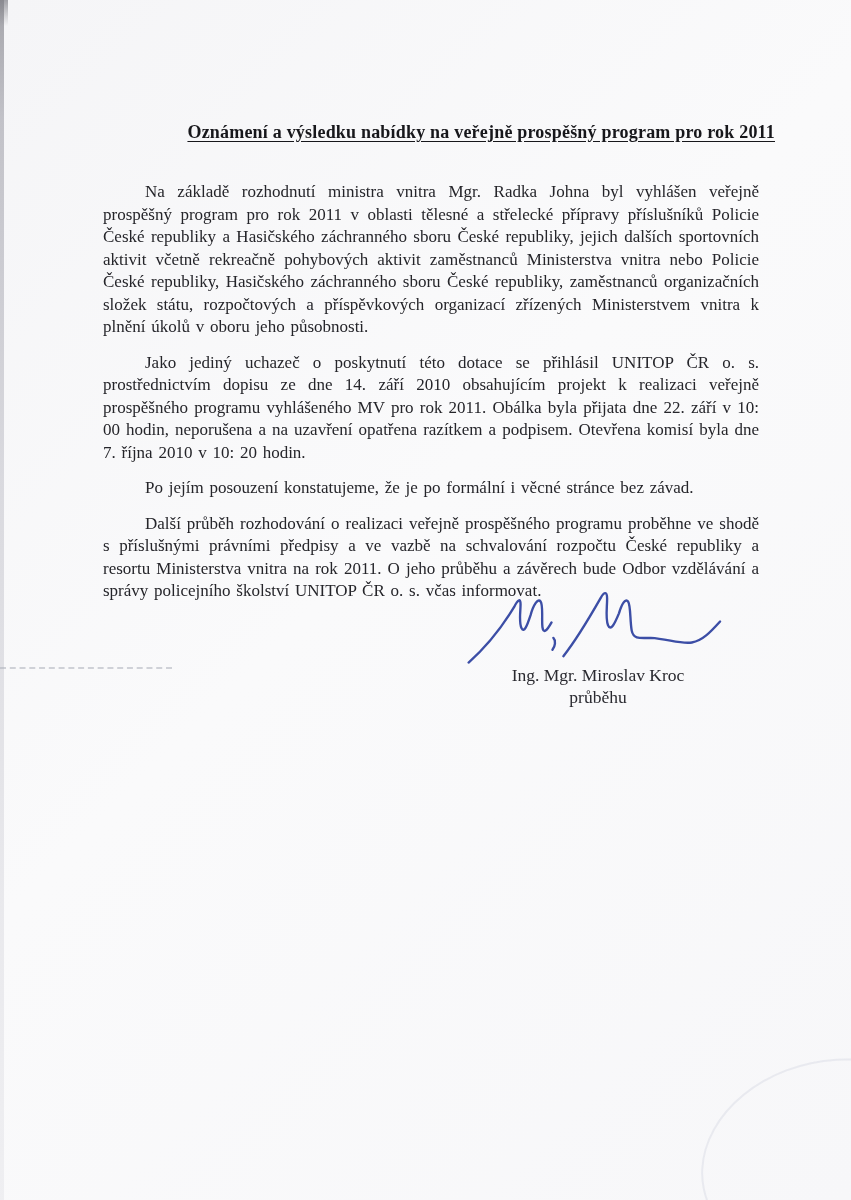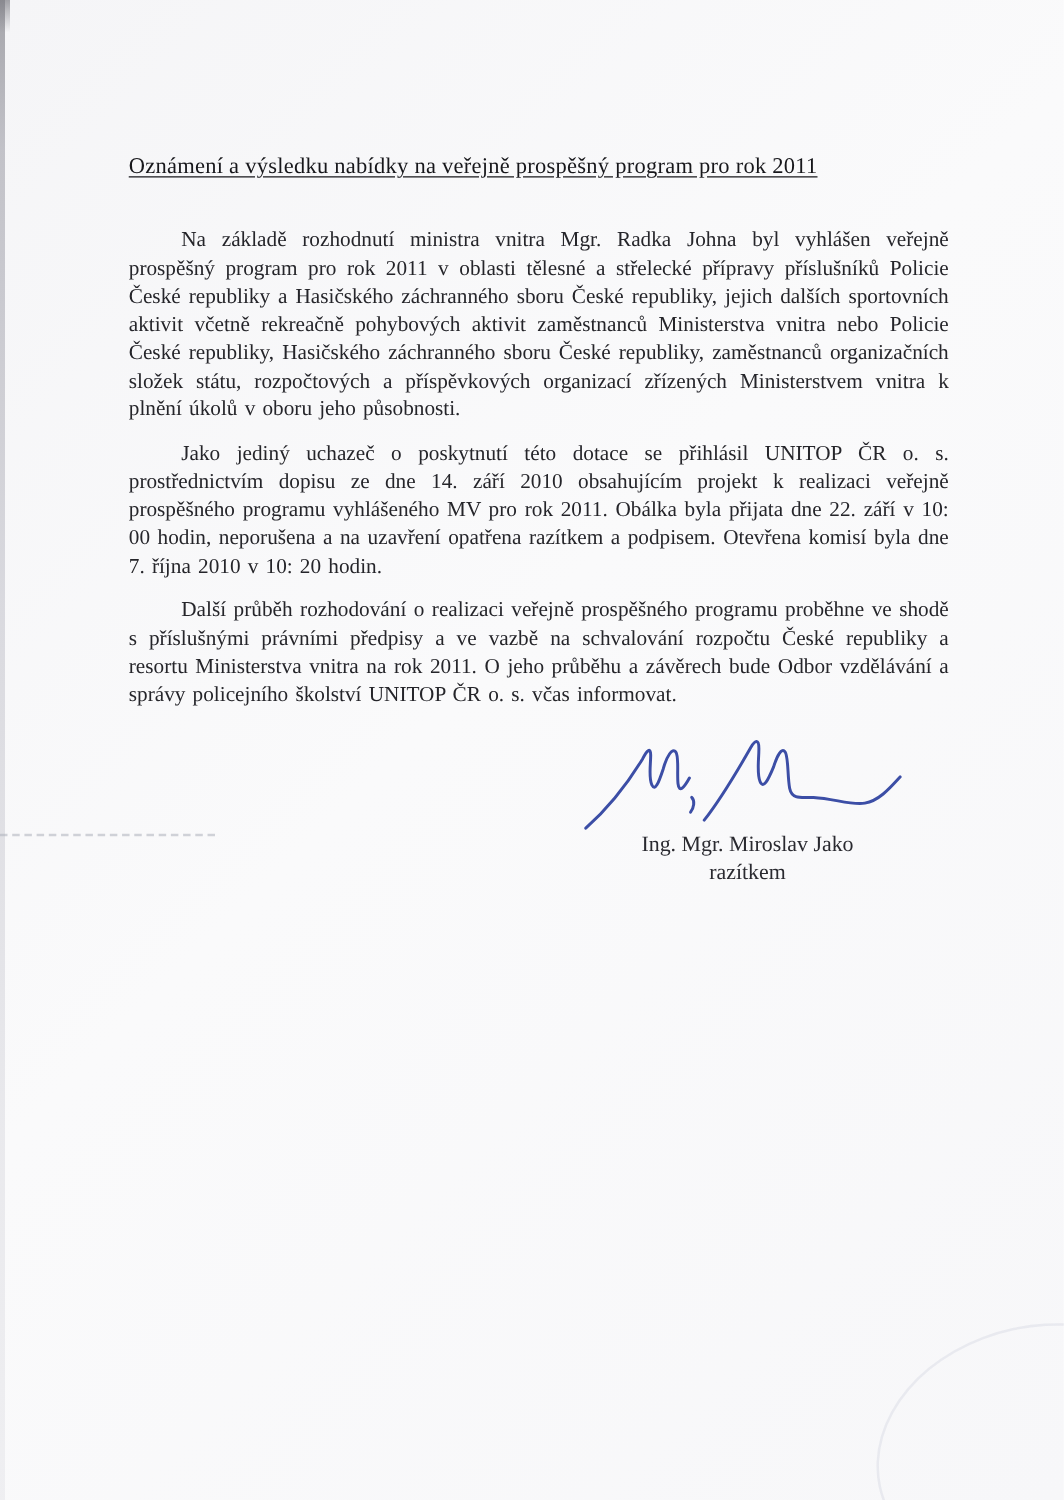--- a/index.html
+++ b/index.html
@@ -48,23 +48,23 @@
     border-radius: 50%;
     border: 2px solid rgba(180,188,205,0.22);
     transform: rotate(-12deg);
   }
   
   .letter-title {
     position: absolute;
     left: 103px; top: 122px;
     width: 672px;
     margin: 0;
-    text-align: left;
+    text-align: right;
     font-size: 18px;
-    font-weight: normal;
+    font-weight: bold;
     color: #17171b;
     text-decoration: underline;
     text-underline-offset: 3px;
     letter-spacing: 0.2px;
   }
   .letter-body {
     position: absolute;
     left: 103px; top: 181px;
     width: 672px;
     font-size: 17px;
@@ -107,28 +107,29 @@
   <div class="scan-edge-left"></div>
   <div class="scan-corner-top"></div>
   <div class="paper-crease"></div>
   <div class="emboss-stamp"></div>
 
   <h1 class="letter-title">Oznámení a výsledku nabídky na veřejně prospěšný program pro rok 2011</h1>
 
   <div class="letter-body">
     <p>Na základě rozhodnutí ministra vnitra Mgr. Radka Johna byl vyhlášen veřejně prospěšný program pro rok 2011 v oblasti tělesné a střelecké přípravy příslušníků Policie České republiky a Hasičského záchranného sboru České republiky, jejich dalších sportovních aktivit včetně rekreačně pohybových aktivit zaměstnanců Ministerstva vnitra nebo Policie České republiky, Hasičského záchranného sboru České republiky, zaměstnanců organizačních složek státu, rozpočtových a příspěvkových organizací zřízených Ministerstvem vnitra k plnění úkolů v oboru jeho působnosti.</p>
     <p>Jako jediný uchazeč o poskytnutí této dotace se přihlásil UNITOP ČR o. s. prostřednictvím dopisu ze dne 14. září 2010 obsahujícím projekt k realizaci veřejně prospěšného programu vyhlášeného MV pro rok 2011. Obálka byla přijata dne 22. září v 10: 00 hodin, neporušena a na uzavření opatřena razítkem a podpisem. Otevřena komisí byla dne 7. října 2010 v 10: 20 hodin.</p>
+    <p>Po jejím posouzení konstatujeme, že je po formální i věcné stránce bez závad.</p>
     <p>Další průběh rozhodování o realizaci veřejně prospěšného programu proběhne ve shodě s příslušnými právními předpisy a ve vazbě na schvalování rozpočtu České republiky a resortu Ministerstva vnitra na rok 2011. O jeho průběhu a závěrech bude Odbor vzdělávání a správy policejního školství UNITOP ČR o. s. včas informovat.</p>
   </div>
 
   <div class="signature-block">
     <svg class="signature-svg" width="300" height="82" viewBox="0 0 300 90">
       <g fill="none" stroke-width="2.6" stroke-linecap="round" stroke-linejoin="round">
         <path d="M 8 84 C 26 68 44 46 58 23 C 62 15 65 13 65 20 C 65 28 63 40 66 46 C 69 52 72 44 76 32 C 79 21 84 13 87 17 C 90 21 88 36 89 45 C 90 53 94 49 99 40" stroke="#3c4ea6"></path>
         <path d="M 101 57 C 104 60 103 66 100 70" stroke="#3c4ea6"></path>
         <path d="M 112 77 C 127 58 141 34 153 13 C 157 6 160 6 160 14 C 160 24 158 36 161 43 C 164 50 168 42 173 30 C 176 20 180 13 183 17 C 186 21 185 38 187 49 C 189 59 197 57 208 57 C 226 58 241 64 253 62 C 265 60 274 50 284 39" stroke="#3c4ea6"></path>
       </g>
     </svg>
-    <div class="signatory-name">Ing. Mgr. Miroslav Jako</div>
-    <div class="signatory-role">razítkem</div>
+    <div class="signatory-name">Ing. Mgr. Miroslav Kroc</div>
+    <div class="signatory-role">průběhu</div>
   </div>
 
 </div>
 
 </body></html>

